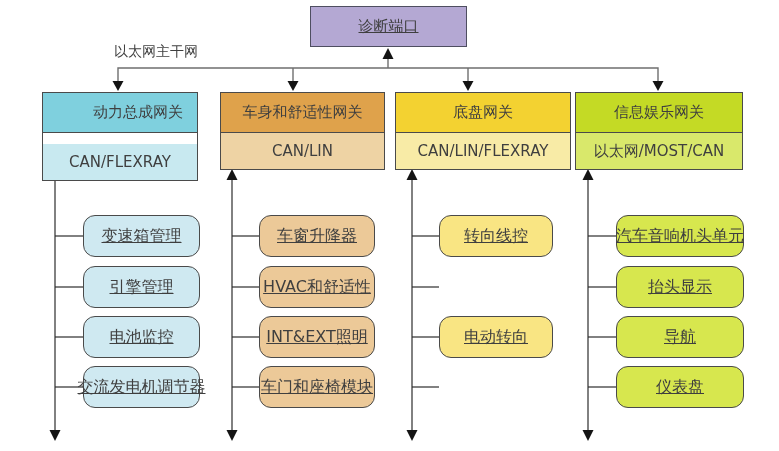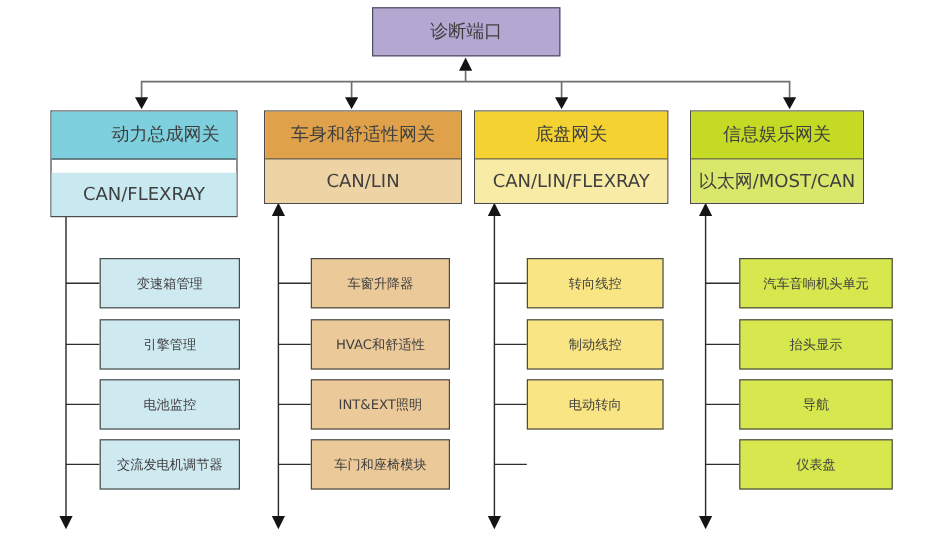--- a/index.html
+++ b/index.html
@@ -5,37 +5,37 @@
   html,body { margin:0; padding:0; background:#ffffff; }
   #canvas {
     position:relative; width:779px; height:451px; background:#ffffff;
     font-family:"DejaVu Sans","Liberation Sans",sans-serif;
     color:var(--text,#3f3f3f); overflow:hidden;
   }
   .box {
     position:absolute; box-sizing:border-box;
     border:1px solid var(--border,#4a4a4a);
     display:flex; align-items:center; justify-content:center;
-    white-space:nowrap; text-align:right;
+    white-space:nowrap; text-align:right;text-decoration:underline;
   }
   #diag-port { left:310px; top:6px; width:157px; height:41px;
     background:var(--diagnostic-fill); font-size:15px; border-color:#4e4e60; }
   #backbone-label { position:absolute; left:114px; top:43px; font-size:14px; }
 
   
   .gw { position:absolute; top:92px; box-sizing:border-box; border:1px solid var(--border,#4a4a4a); }
   .gw-title { height:39px; border-bottom:1px solid var(--border,#4a4a4a);
     display:flex; align-items:center; justify-content:center; font-size:15px; }
   .gw-proto { height:36px; display:flex; align-items:center; justify-content:center; font-size:15px; }
   #gw1 { left:42px;  width:156px; } #gw1 .gw-title{background:var(--col1-header);padding-left:36px;} #gw1 .gw-proto{background:var(--col1-protocol);margin-top:11px;}
   #gw2 { left:220px; width:165px; } #gw2 .gw-title{background:var(--col2-header);} #gw2 .gw-proto{background:var(--col2-protocol);}
-  #gw3 { left:395px; width:162px; } #gw3 .gw-title{background:var(--col3-header);} #gw3 .gw-proto{background:var(--col3-protocol);}
-  #gw4 { left:575px; width:145px; } #gw4 .gw-title{background:var(--col4-header);} #gw4 .gw-proto{background:var(--col4-protocol);}
+  #gw3 { left:395px; width:176px; } #gw3 .gw-title{background:var(--col3-header);} #gw3 .gw-proto{background:var(--col3-protocol);}
+  #gw4 { left:575px; width:168px; } #gw4 .gw-title{background:var(--col4-header);} #gw4 .gw-proto{background:var(--col4-protocol);}
 
-  .child { height:42px; font-size:11px; }
+  .child { height:42px; font-size:16px;border-radius:12px; }
   .r1{top:215px;} .r2{top:266px;} .r3{top:316px;} .r4{top:366px;}
   .c1{left:83px;  width:117px; background:var(--col1-child);}
   .c2{left:259px; width:116px; background:var(--col2-child);}
   .c3{left:439px; width:114px; background:var(--col3-child);}
   .c4{left:616px; width:128px; background:var(--col4-child);}
 
   #wires { position:absolute; left:0; top:0; width:779px; height:451px; }
   .trunk  { stroke:var(--line,#6f6f6f); stroke-width:1.4; fill:none; }
   .bus    { stroke:#2d2d2d; stroke-width:1.2; fill:none; }
   .head   { fill:#141414; stroke:none; }
@@ -98,20 +98,21 @@
       <polygon class="head" points="582.5,430 593.5,430 588,441"></polygon>
       <path class="bus" d="M588,236 L616,236"></path>
       <path class="bus" d="M588,287 L616,287"></path>
       <path class="bus" d="M588,337 L616,337"></path>
       <path class="bus" d="M588,387 L616,387"></path>
     </g>
   </svg>
 
   <div id="diag-port" class="box">诊断端口</div>
 
+  <div id="backbone-label">以太网主干网</div>
 
   <div id="gw1" class="gw">
     <div class="gw-title">动力总成网关</div>
     <div class="gw-proto">CAN/FLEXRAY</div>
   </div>
 
   <div id="gw2" class="gw">
     <div class="gw-title">车身和舒适性网关</div>
     <div class="gw-proto">CAN/LIN</div>
   </div>
@@ -130,21 +131,20 @@
   <div class="box child c1 r2">引擎管理</div>
   <div class="box child c1 r3">电池监控</div>
   <div class="box child c1 r4">交流发电机调节器</div>
 
   <div class="box child c2 r1">车窗升降器</div>
   <div class="box child c2 r2">HVAC和舒适性</div>
   <div class="box child c2 r3">INT&amp;EXT照明</div>
   <div class="box child c2 r4">车门和座椅模块</div>
 
   <div class="box child c3 r1">转向线控</div>
-  <div class="box child c3 r2">制动线控</div>
   <div class="box child c3 r3">电动转向</div>
 
   <div class="box child c4 r1">汽车音响机头单元</div>
   <div class="box child c4 r2">抬头显示</div>
   <div class="box child c4 r3">导航</div>
   <div class="box child c4 r4">仪表盘</div>
 
 </div>
 
 </body></html>

